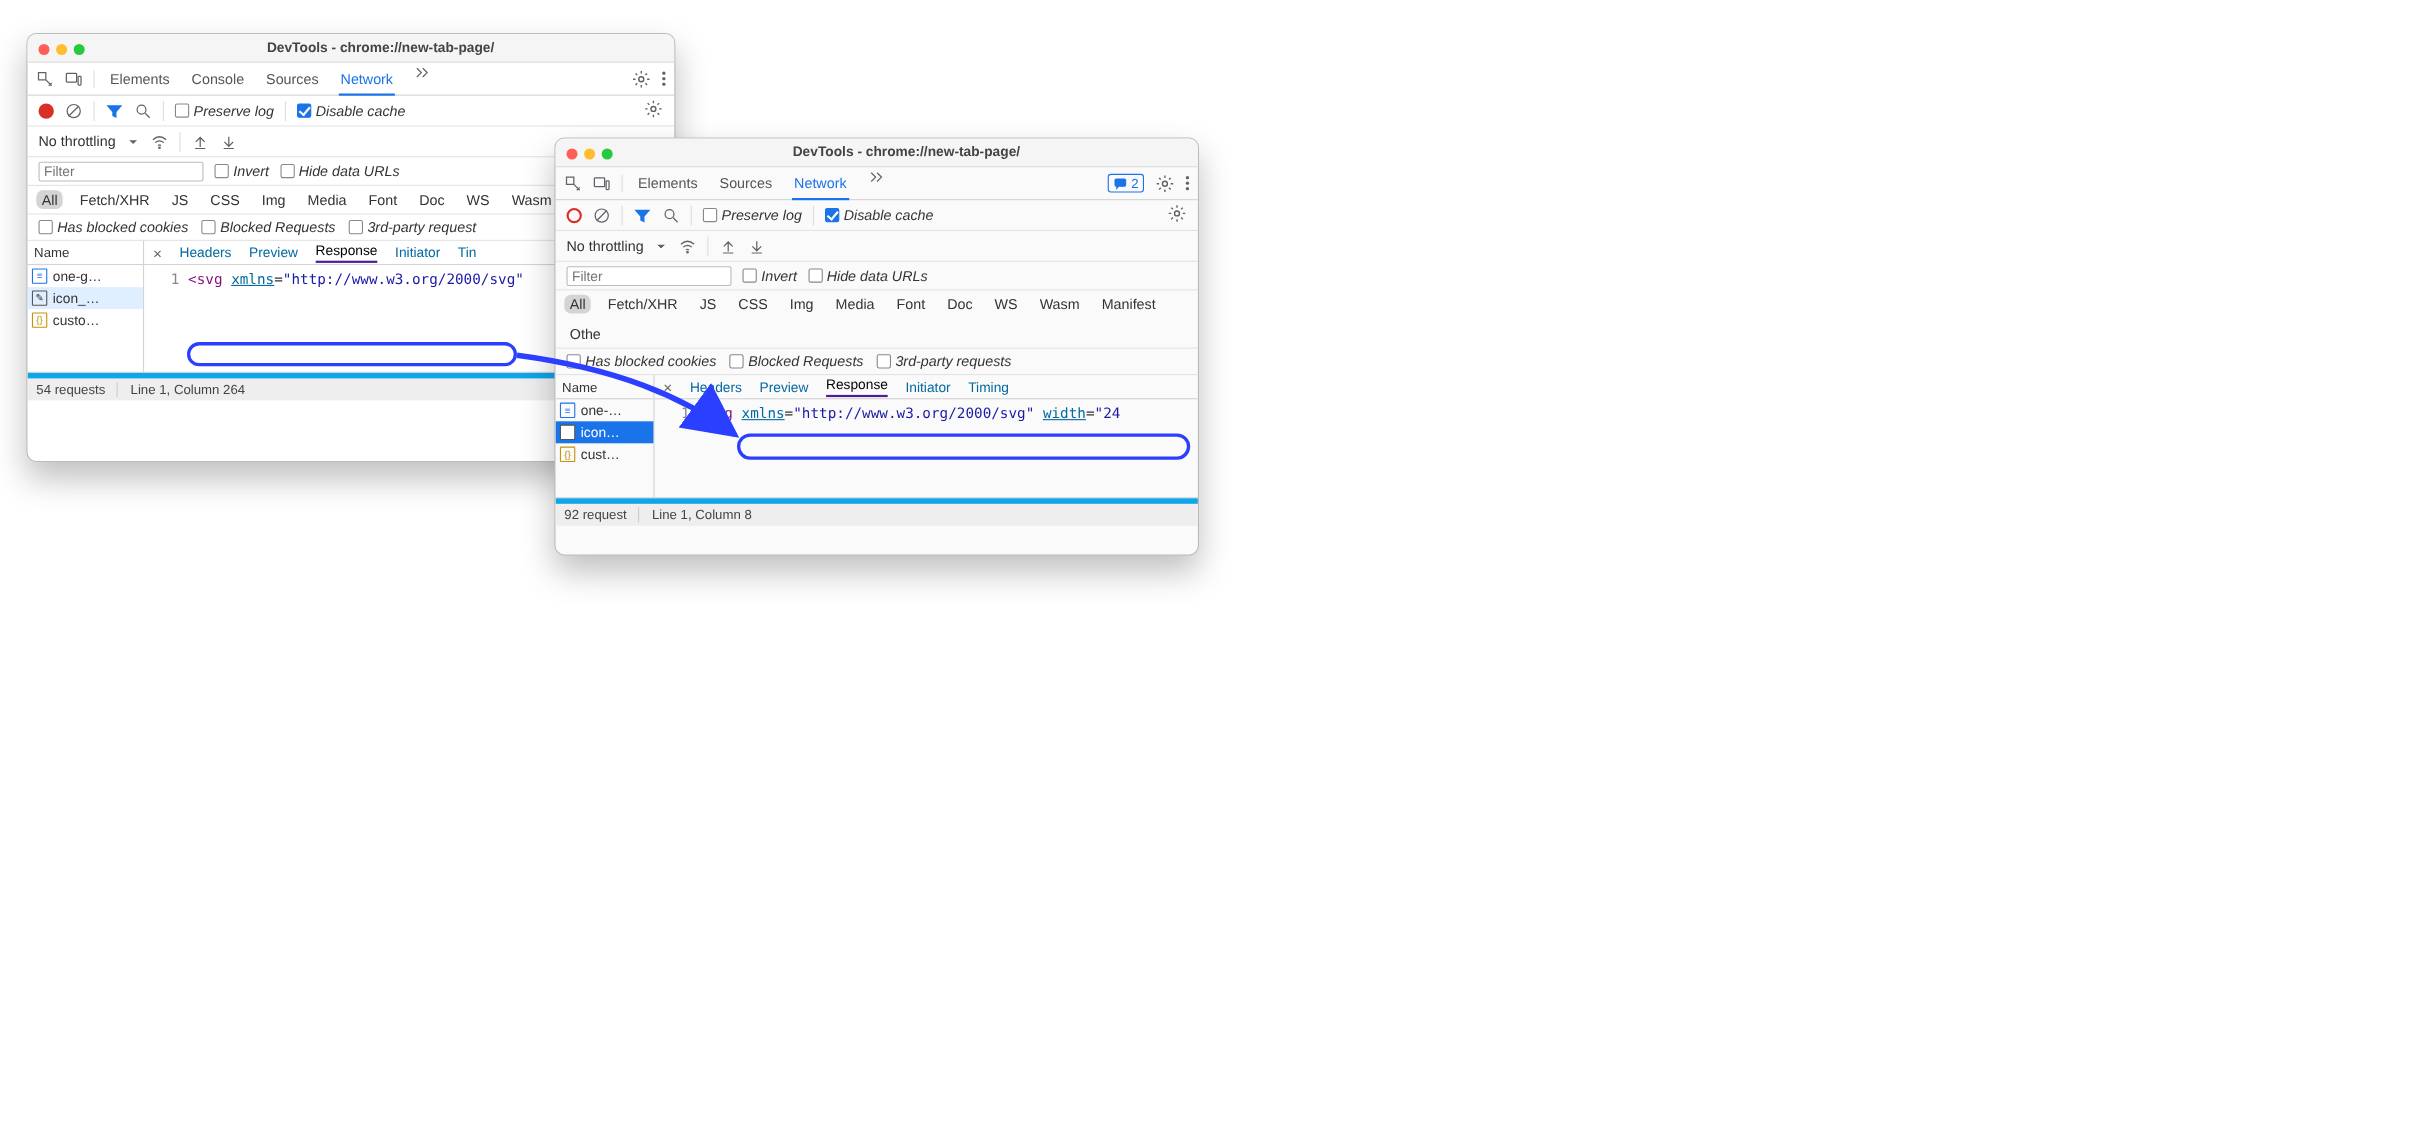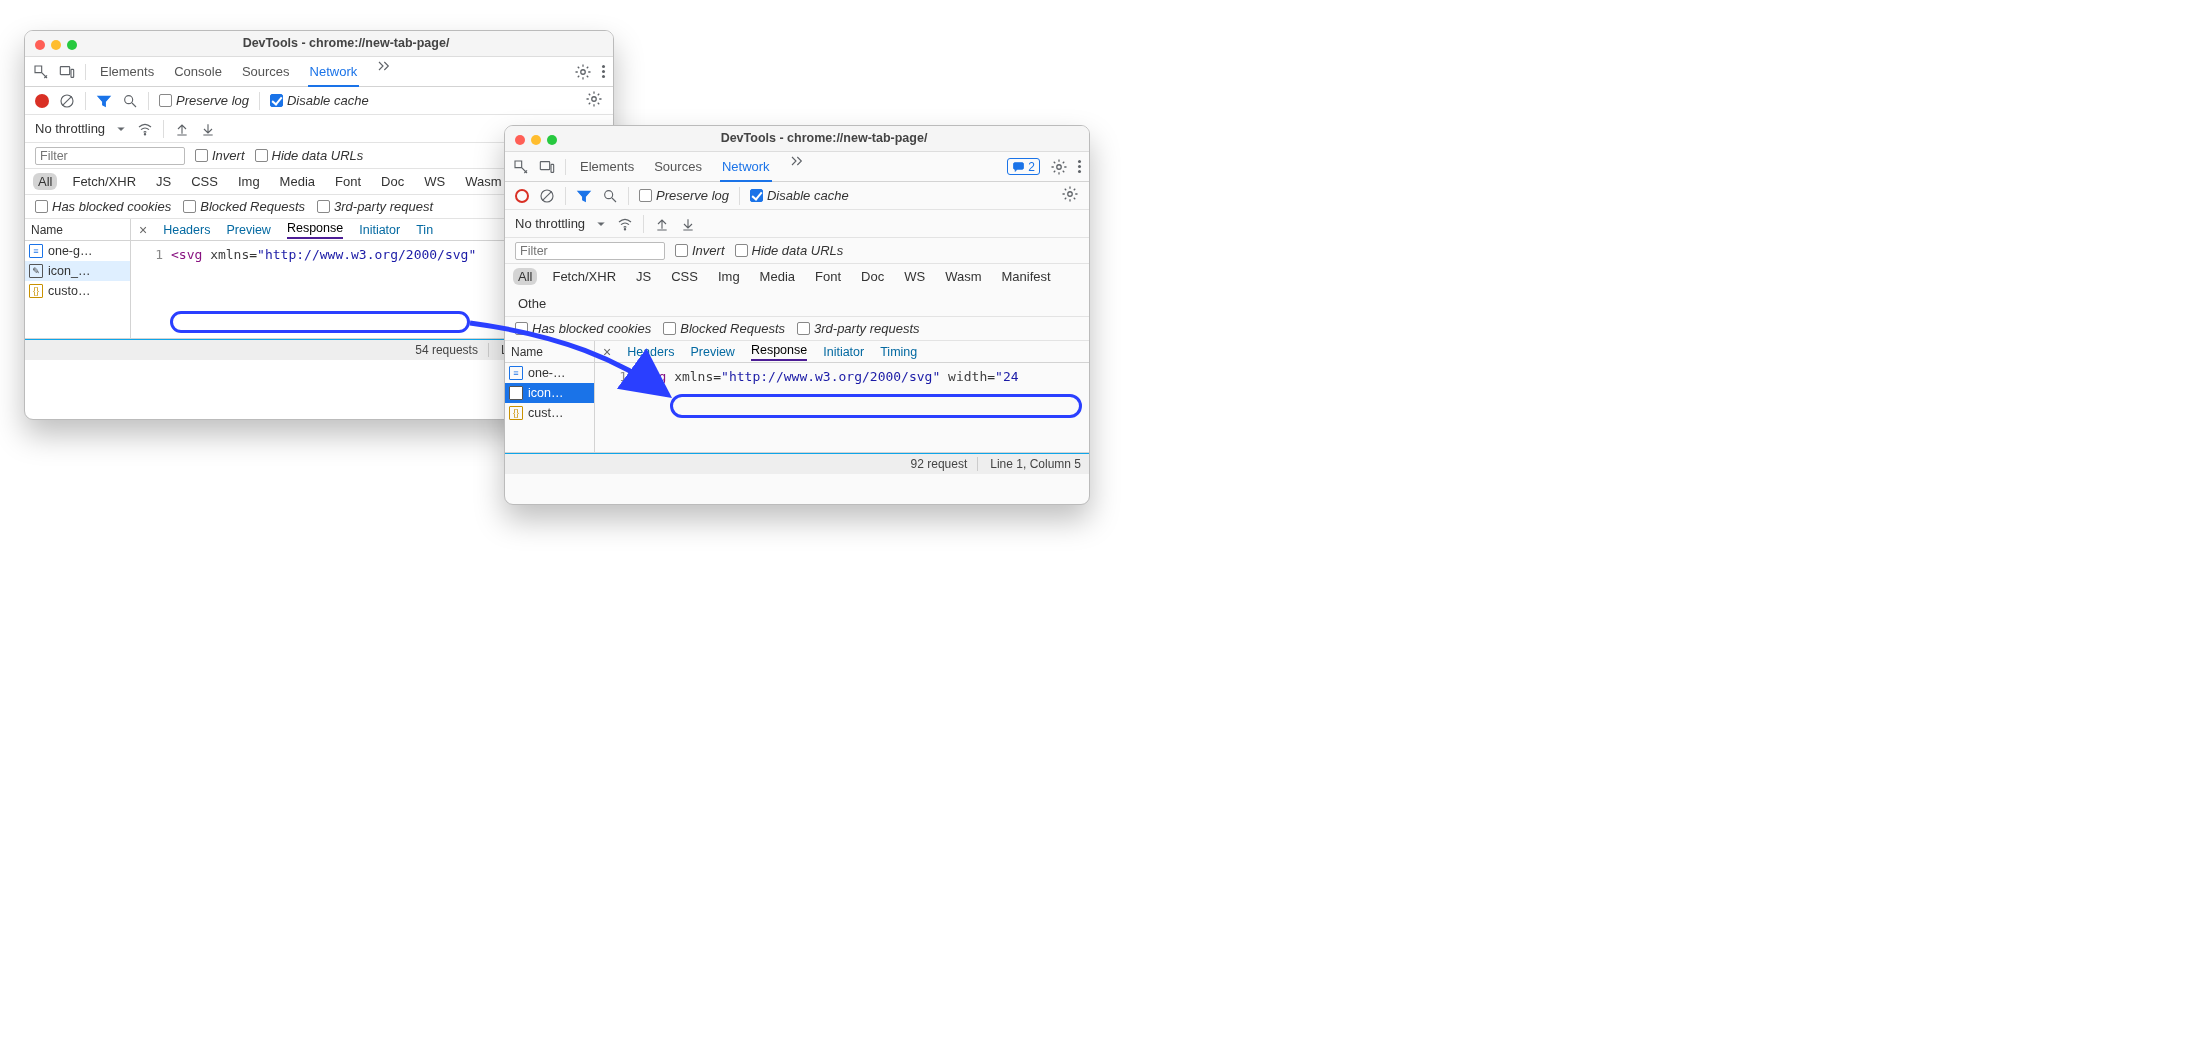--- a/index.html
+++ b/index.html
@@ -93,24 +93,24 @@
   .fileicon.code { border-color:#c99100; color:#c99100; }
 
   .detailpane { flex:1; display:flex; flex-direction:column; }
   .detabs { display:flex; gap:16px; border-bottom:1px solid #d3d3d3; padding:0 8px; height:22px; align-items:center; font-size:12.5px; }
   .detabs span { cursor:pointer; color:#0369a1; }
   .detabs span.active { color:#000; border-bottom:2px solid #4c1d95; padding-bottom:2px; }
   .codearea { display:flex; font-family: Menlo, Consolas, monospace; font-size:13px; padding:6px 0 16px 0; }
   .gut { width:40px; text-align:right; color:#888; padding-right:8px; }
   .codebox { flex:1; white-space:nowrap; overflow:hidden; }
   .tag { color:#881280; }
-  .attr { color:#404040; }
+  .attr { color:#0369a1;text-decoration:underline; }
   .str { color:#1a1aa6; }
 
-  .statusbar { background:#eee; color:#444; font-size:12px; padding:3px 8px; display:flex; gap:12px; border-top:1px solid #0ea5e9;justify-content:flex-end; }
+  .statusbar { background:#eee; color:#444; font-size:12px; padding:3px 8px; display:flex; gap:12px; border-top:5px solid #0ea5e9; }
   .statusbar .count { border-right:1px solid #ccc; padding-right:10px; }
 
   
   .icon { width:16px; height:16px; fill:none; stroke:#5f6368; stroke-width:1.7; display:inline-block; }
   .icon.blue { stroke:#1a73e8; fill:#1a73e8; }
   .icon.lg { width:18px; height:18px; }
 
   
   .callout {
     position:absolute; border:3px solid #2a3fff; border-radius:14px;
@@ -514,21 +514,21 @@
           <span class="tag">&lt;svg</span>
           <span> </span><span class="attr">xmlns</span><span>=</span><span class="str">"http://www.w3.org/2000/svg"</span>
           <span> </span><span class="attr">width</span><span>=</span><span class="str">"24</span>
         </div>
       </div>
     </div>
   </div>
 
   <div class="statusbar">
     <span class="count">92 request</span>
-    <span>Line 1, Column 5</span>
+    <span>Line 1, Column 8</span>
   </div>
 </div>
 
 <div class="callout co1"></div>
 <div class="callout co2"></div>
 
 <svg class="arrow-svg">
   <defs>
     <marker id="arrowhead" markerWidth="12" markerHeight="12" refX="9" refY="5" orient="auto">
       <path d="M0,0 L10,5 L0,10 z" fill="#2a3fff"></path>

